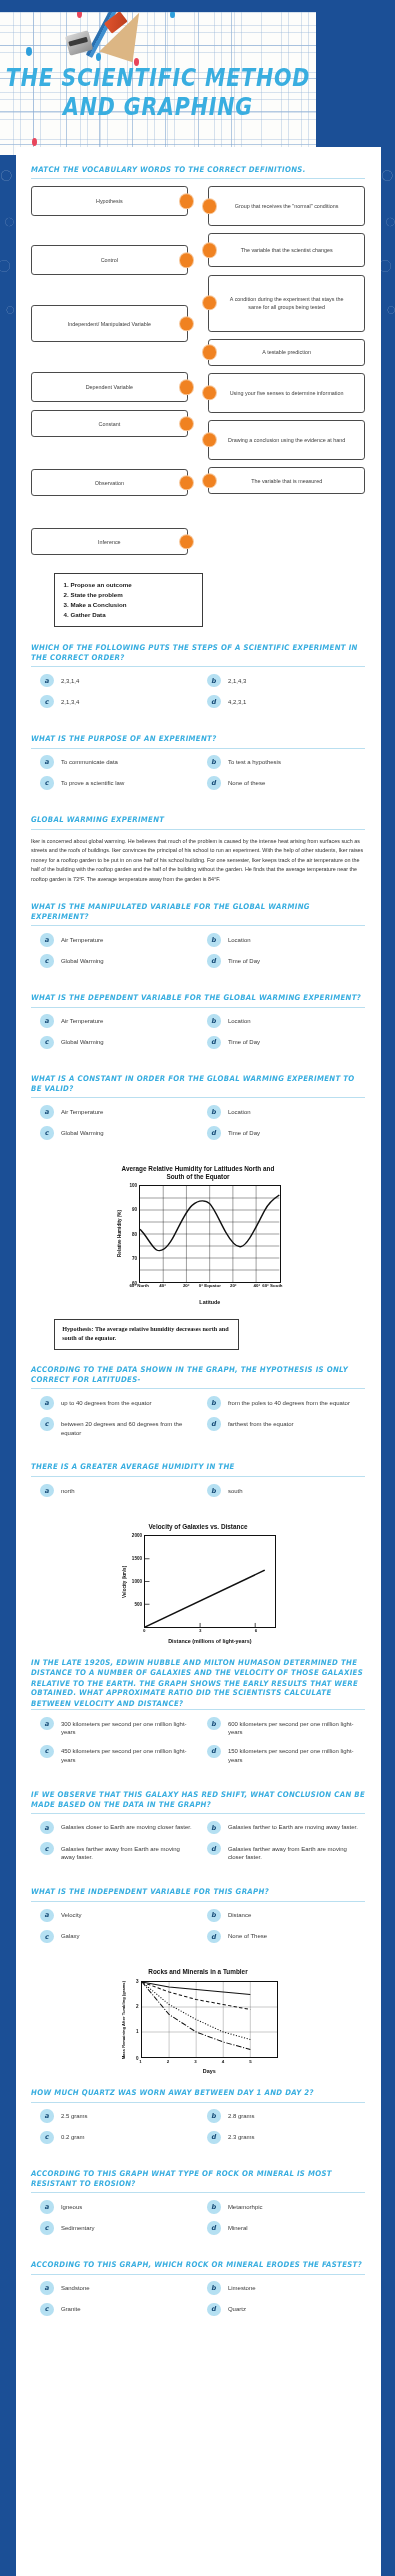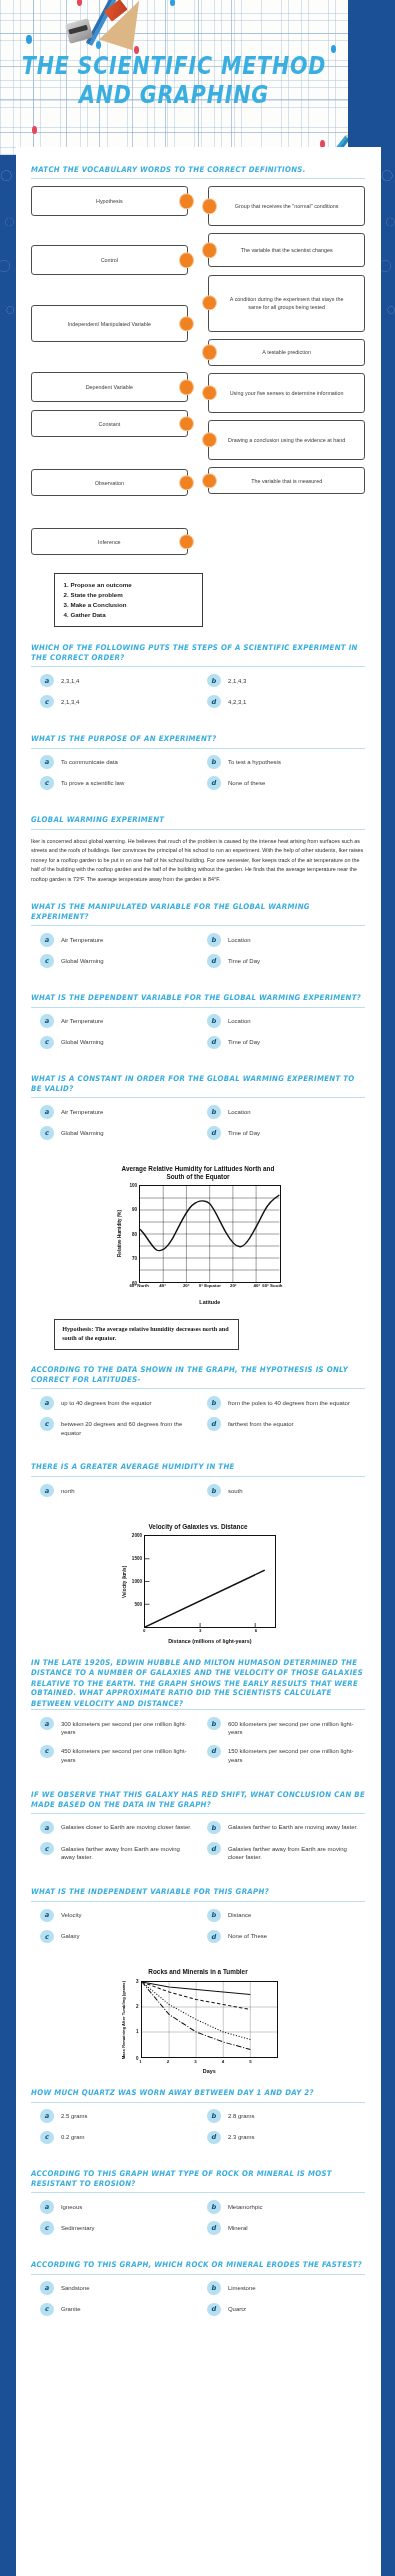--- a/index.html
+++ b/index.html
@@ -5,21 +5,21 @@
   * { box-sizing: border-box; margin:0; padding:0; }
   body {
     width:396px; height:3413px; position:relative;
     font-family:"Liberation Sans", sans-serif;
     background:#1b4f96;
     overflow:hidden;
   }
 
   
   .hero{
-    position:absolute; left:0; top:0; width:348px; height:155px;
+    position:absolute; left:0; top:12px; width:316px; height:155px;
     background:
       repeating-linear-gradient(to right, rgba(150,180,215,.38) 0 0.5px, transparent 0.5px 6.7px),
       repeating-linear-gradient(to bottom, rgba(150,180,215,.38) 0 0.5px, transparent 0.5px 6.7px),
       repeating-linear-gradient(to right, rgba(120,160,205,.55) 0 0.5px, transparent 0.5px 33px),
       repeating-linear-gradient(to bottom, rgba(120,160,205,.55) 0 0.5px, transparent 0.5px 33px),
       #fdfdfb;
     overflow:hidden;
   }
   .hero-title{
     position:absolute; left:0; right:0; top:56px;

